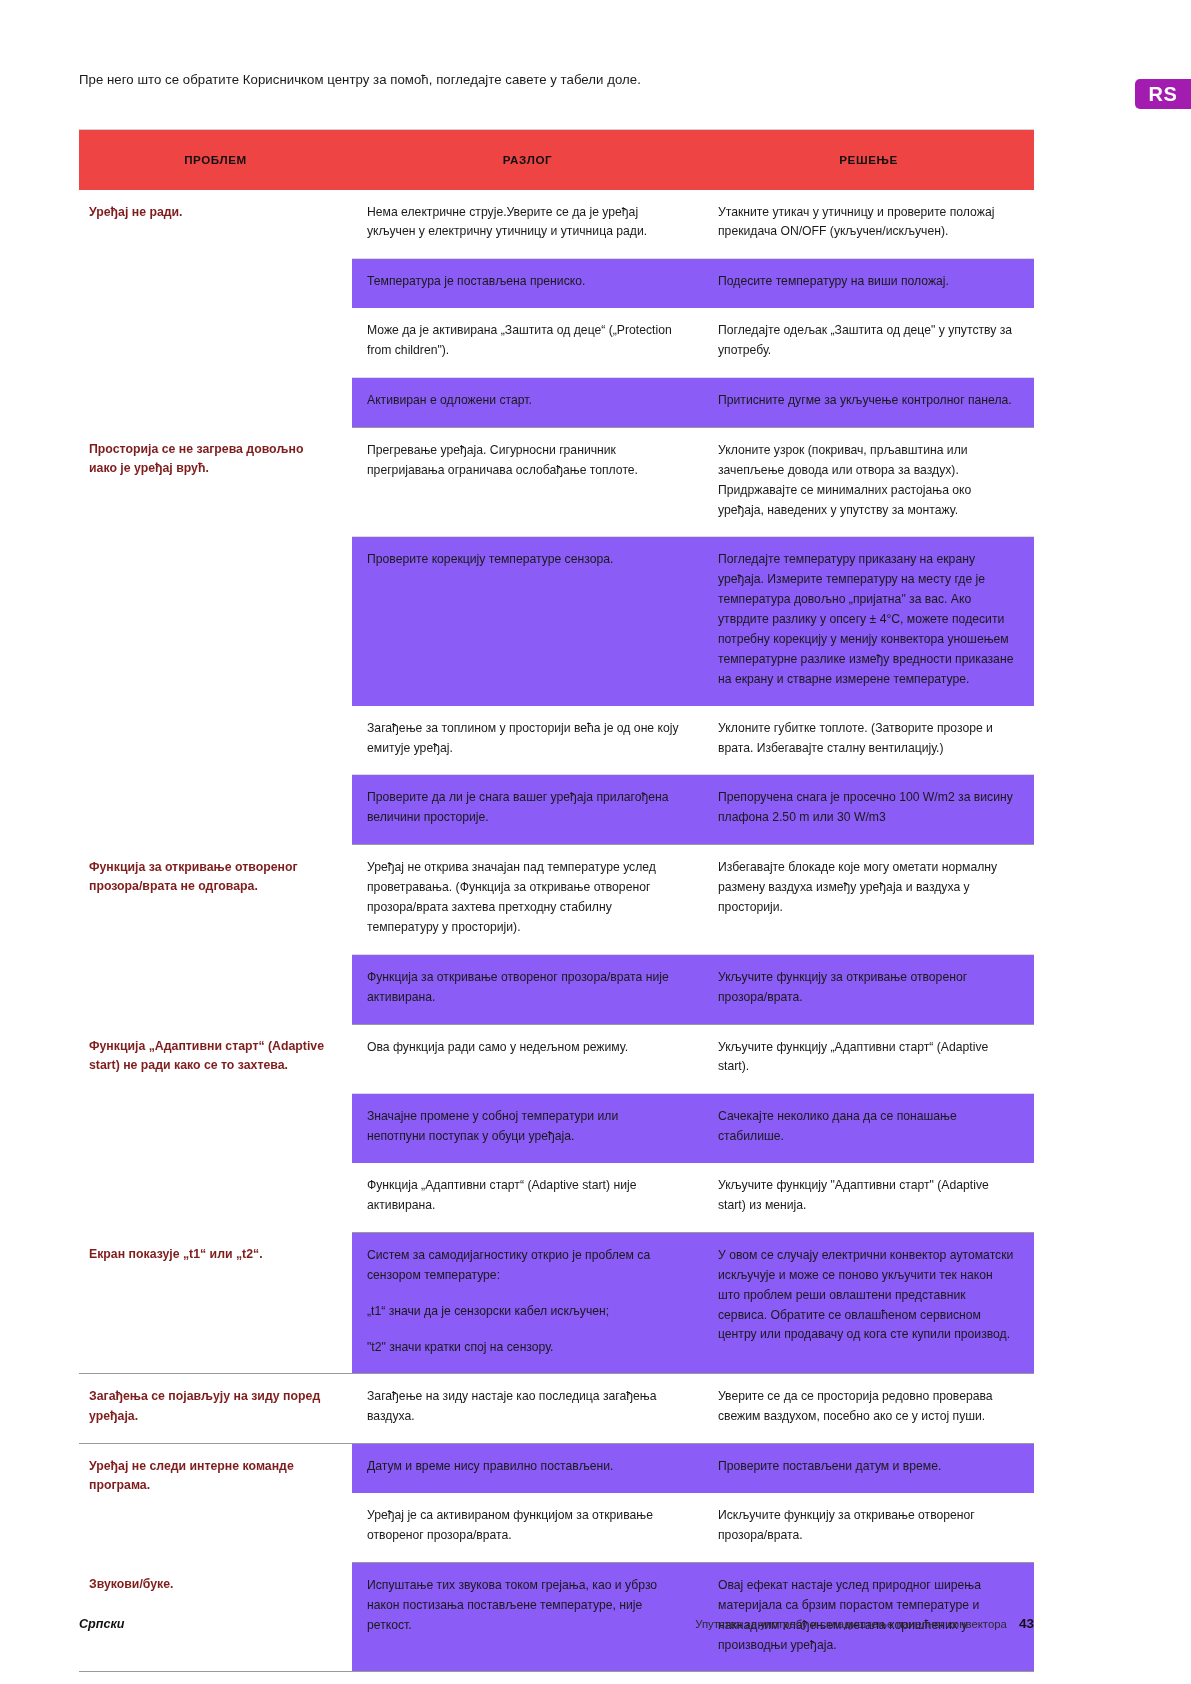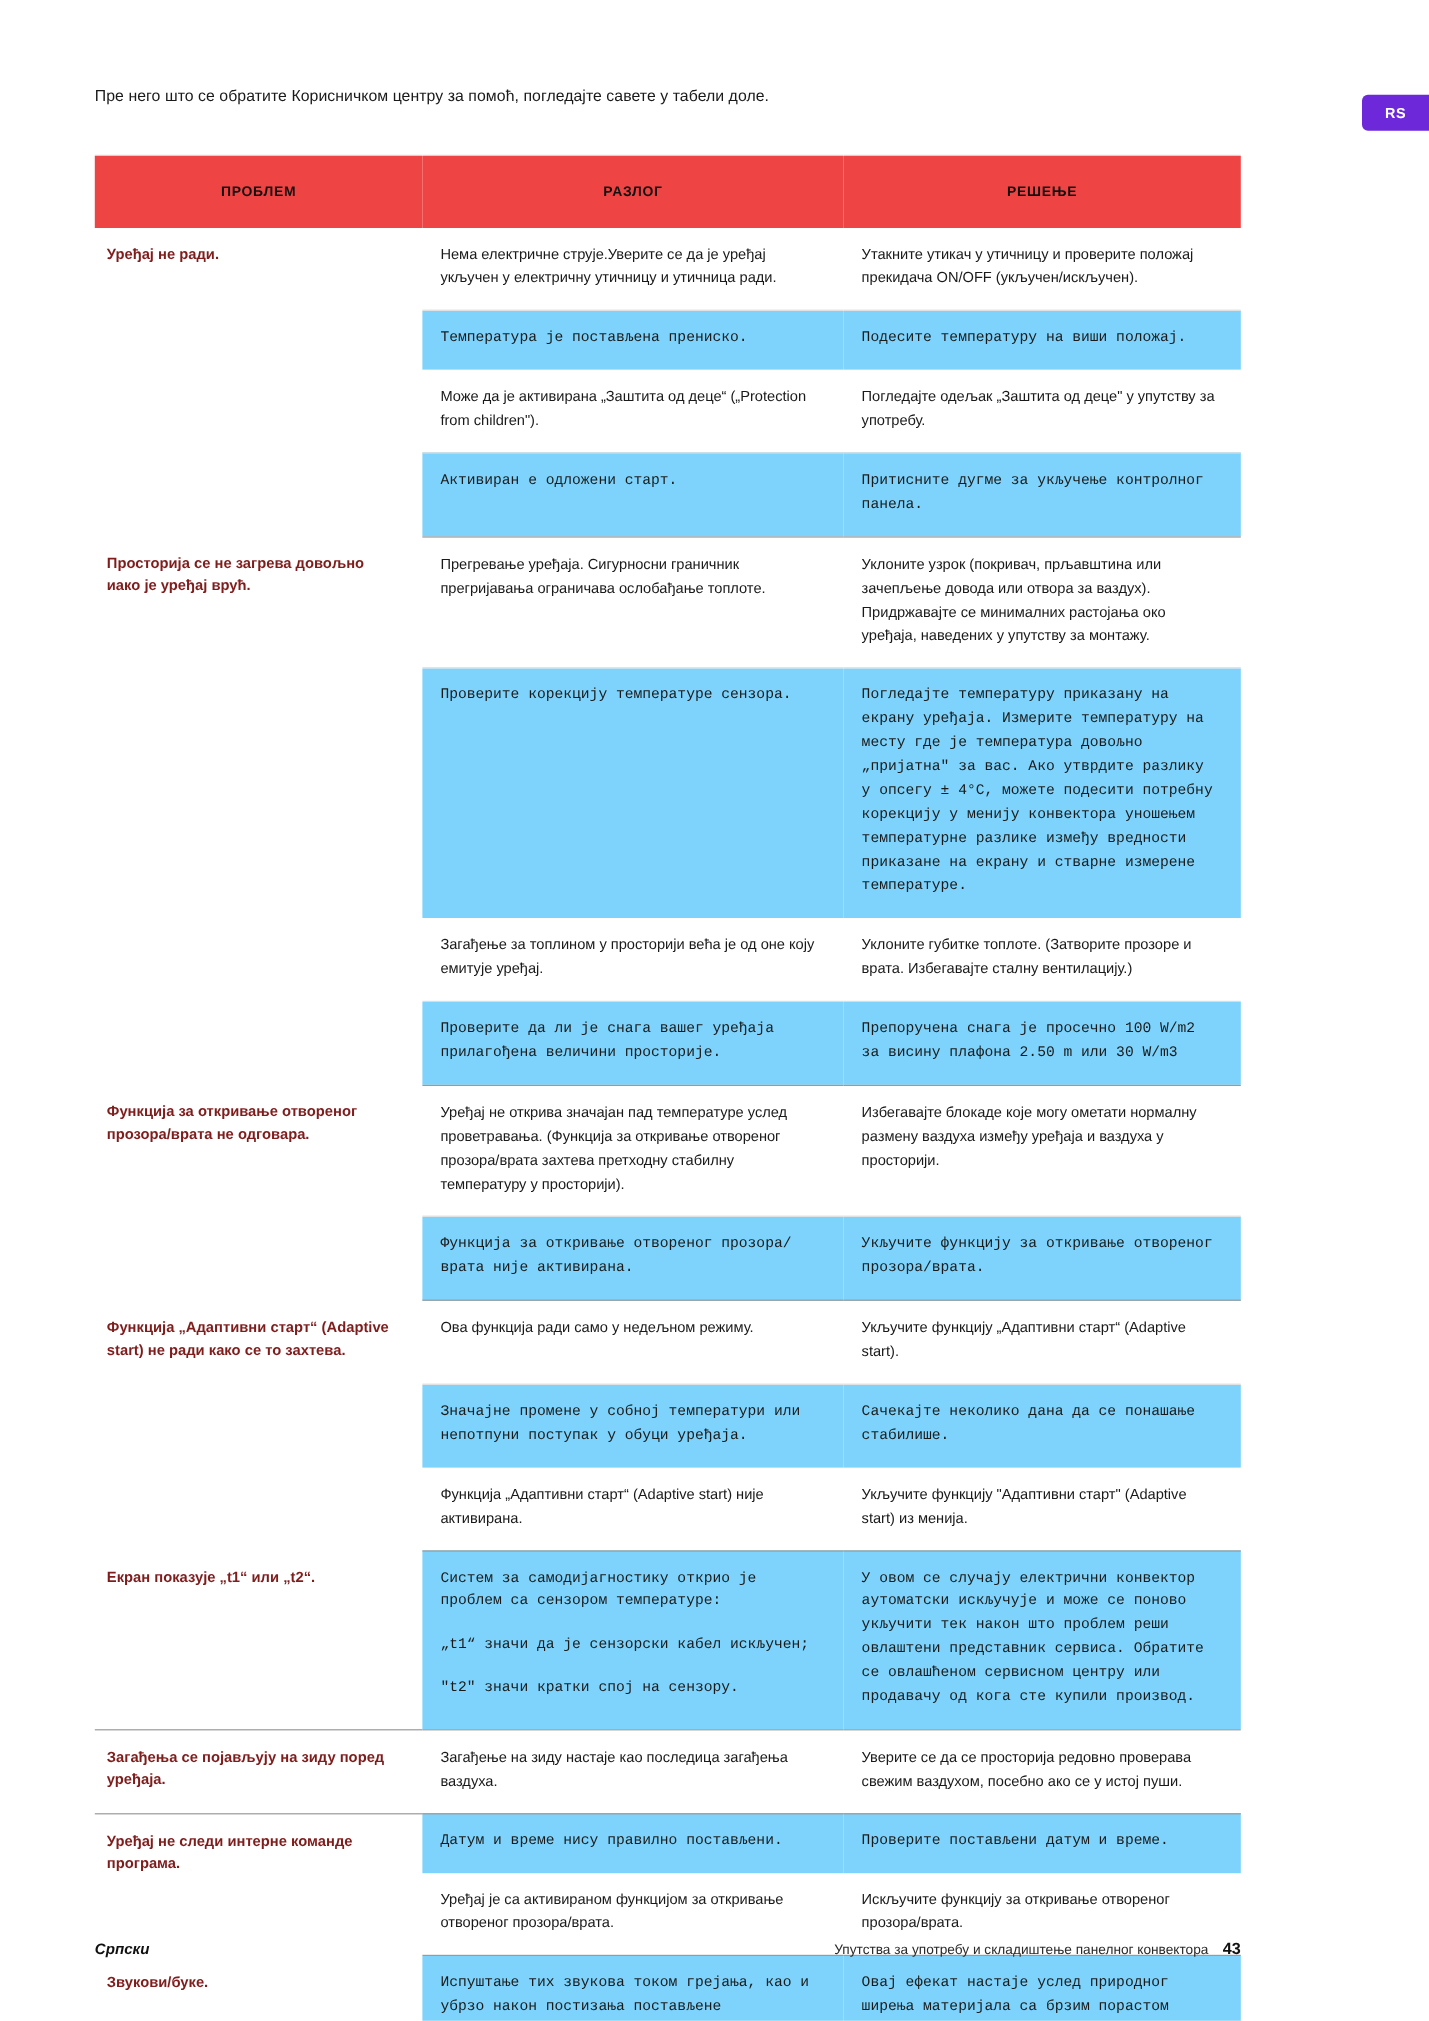--- a/index.html
+++ b/index.html
@@ -24,24 +24,24 @@
     box-sizing: border-box;
   }
 
   
   .lang-badge {
     position: absolute;
     right: 0px;
     top: 79px;
     width: 56px;
     height: 30px;
-    background: #6d28d9;
+    background: #a21caf;
     border-radius: 5px 0 0 5px;
     color: #ffffff;
-    font-size: 12px;
+    font-size: 20px;
     font-weight: bold;
     letter-spacing: 0.5px;
     display: flex;
     align-items: center;
     justify-content: center;
   }
 
   
   .head-wrap {
     position: absolute;
@@ -103,21 +103,21 @@
     padding-right: 26px;
     color: #7f1d1d;
     font-size: 12.3px;
     line-height: 1.55;
   }
   .tbl td.reason   { padding-left: 15px; padding-right: 24px; }
   .tbl td.solution { padding-left: 15px; padding-right: 18px; }
 
   
   tr.shaded td.reason,
-  tr.shaded td.solution { background: #7dd3fc; font-family: Liberation Mono, monospace; }
+  tr.shaded td.solution { background: #8b5cf6; }
 
   
   tr.rule-light td.reason,
   tr.rule-light td.solution { border-bottom: 1px solid #dcdcdc; }
 
   
   tr.group-end td { border-bottom: 1.6px solid #9a9a9a; }
 
   tr.table-end td { border-bottom: 1.6px solid #555555; }
   .tbl td p { margin: 0; }

